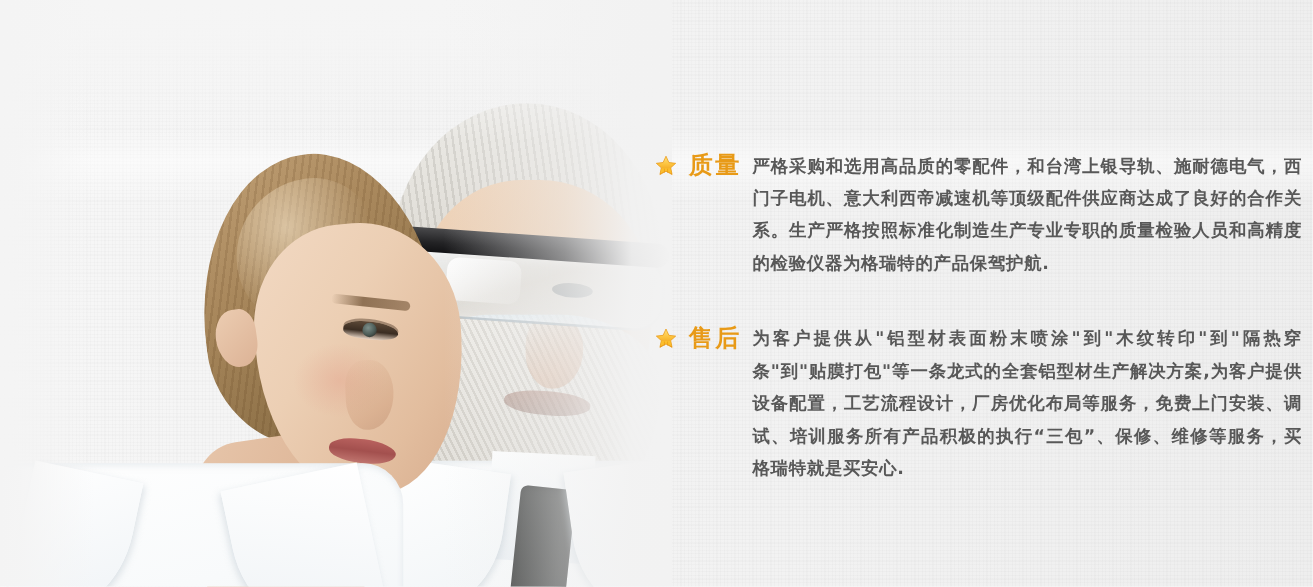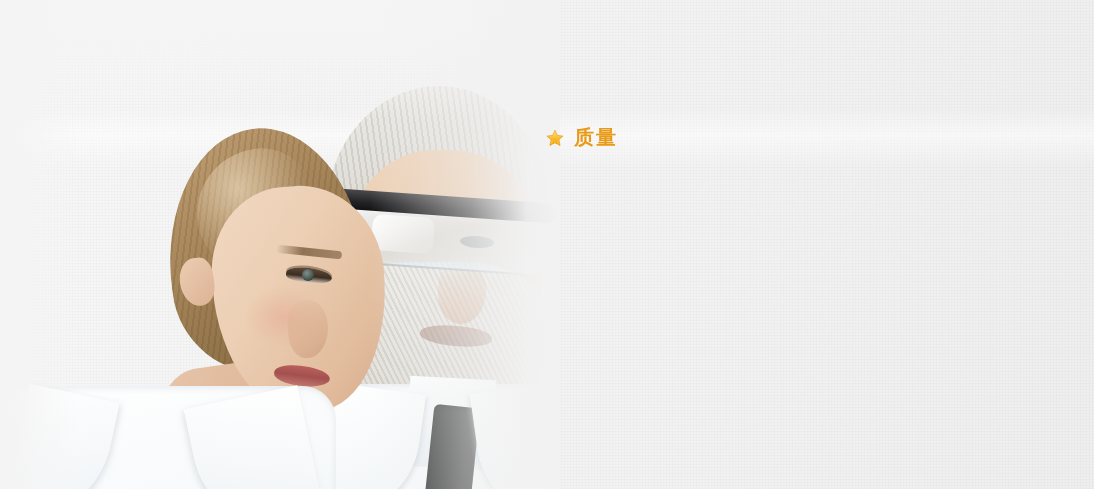--- a/index.html
+++ b/index.html
@@ -414,18 +414,30 @@
               <stop offset="45%" stop-color="#fcc23d"></stop>
               <stop offset="100%" stop-color="#e8930c"></stop>
             </linearGradient>
           </defs>
           <path d="M12 2.6 L14.9 8.9 L21.7 9.7 L16.7 14.2 L18.1 21 L12 17.6 L5.9 21 L7.3 14.2 L2.3 9.7 L9.1 8.9 Z" fill="url(#starGrad)" stroke="#e8930c" stroke-width="0.7" stroke-linejoin="round"></path>
           <path d="M7.6 14.6 L16.4 14.6 L17.6 19.9 L12 17.2 L6.4 19.9 Z" fill="#fbbf2e" opacity="0.95"></path>
           <path d="M10.4 15.1 L10.4 19.2 M13.6 15.1 L13.6 19.2" stroke="#e8930c" stroke-width="0.8" opacity="0.75"></path>
         </svg>
         <span class="f-title">质量</span>
       </div>
+      <div class="f-body">严格采购和选用高品质的零配件，和台湾上银导轨、施耐德电气，西门子电机、意大利西帝减速机等顶级配件供应商达成了良好的合作关系。生产严格按照标准化制造生产专业专职的质量检验人员和高精度的检验仪器为格瑞特的产品保驾护航.</div>
     </div>
 
+    <div class="feature">
+      <div class="f-head">
+        <svg class="star-icon" viewBox="0 0 24 24" aria-hidden="true">
+          <path d="M12 2.6 L14.9 8.9 L21.7 9.7 L16.7 14.2 L18.1 21 L12 17.6 L5.9 21 L7.3 14.2 L2.3 9.7 L9.1 8.9 Z" fill="url(#starGrad)" stroke="#e8930c" stroke-width="0.7" stroke-linejoin="round"></path>
+          <path d="M7.6 14.6 L16.4 14.6 L17.6 19.9 L12 17.2 L6.4 19.9 Z" fill="#fbbf2e" opacity="0.95"></path>
+          <path d="M10.4 15.1 L10.4 19.2 M13.6 15.1 L13.6 19.2" stroke="#e8930c" stroke-width="0.8" opacity="0.75"></path>
+        </svg>
+        <span class="f-title">售后</span>
+      </div>
+      <div class="f-body">为客户提供从"铝型材表面粉末喷涂"到"木纹转印"到"隔热穿条"到"贴膜打包"等一条龙式的全套铝型材生产解决方案,为客户提供设备配置，工艺流程设计，厂房优化布局等服务，免费上门安装、调试、培训服务所有产品积极的执行“三包”、保修、维修等服务，买格瑞特就是买安心.</div>
+    </div>
 
   </div>
 
 </div>
 
 </body></html>

